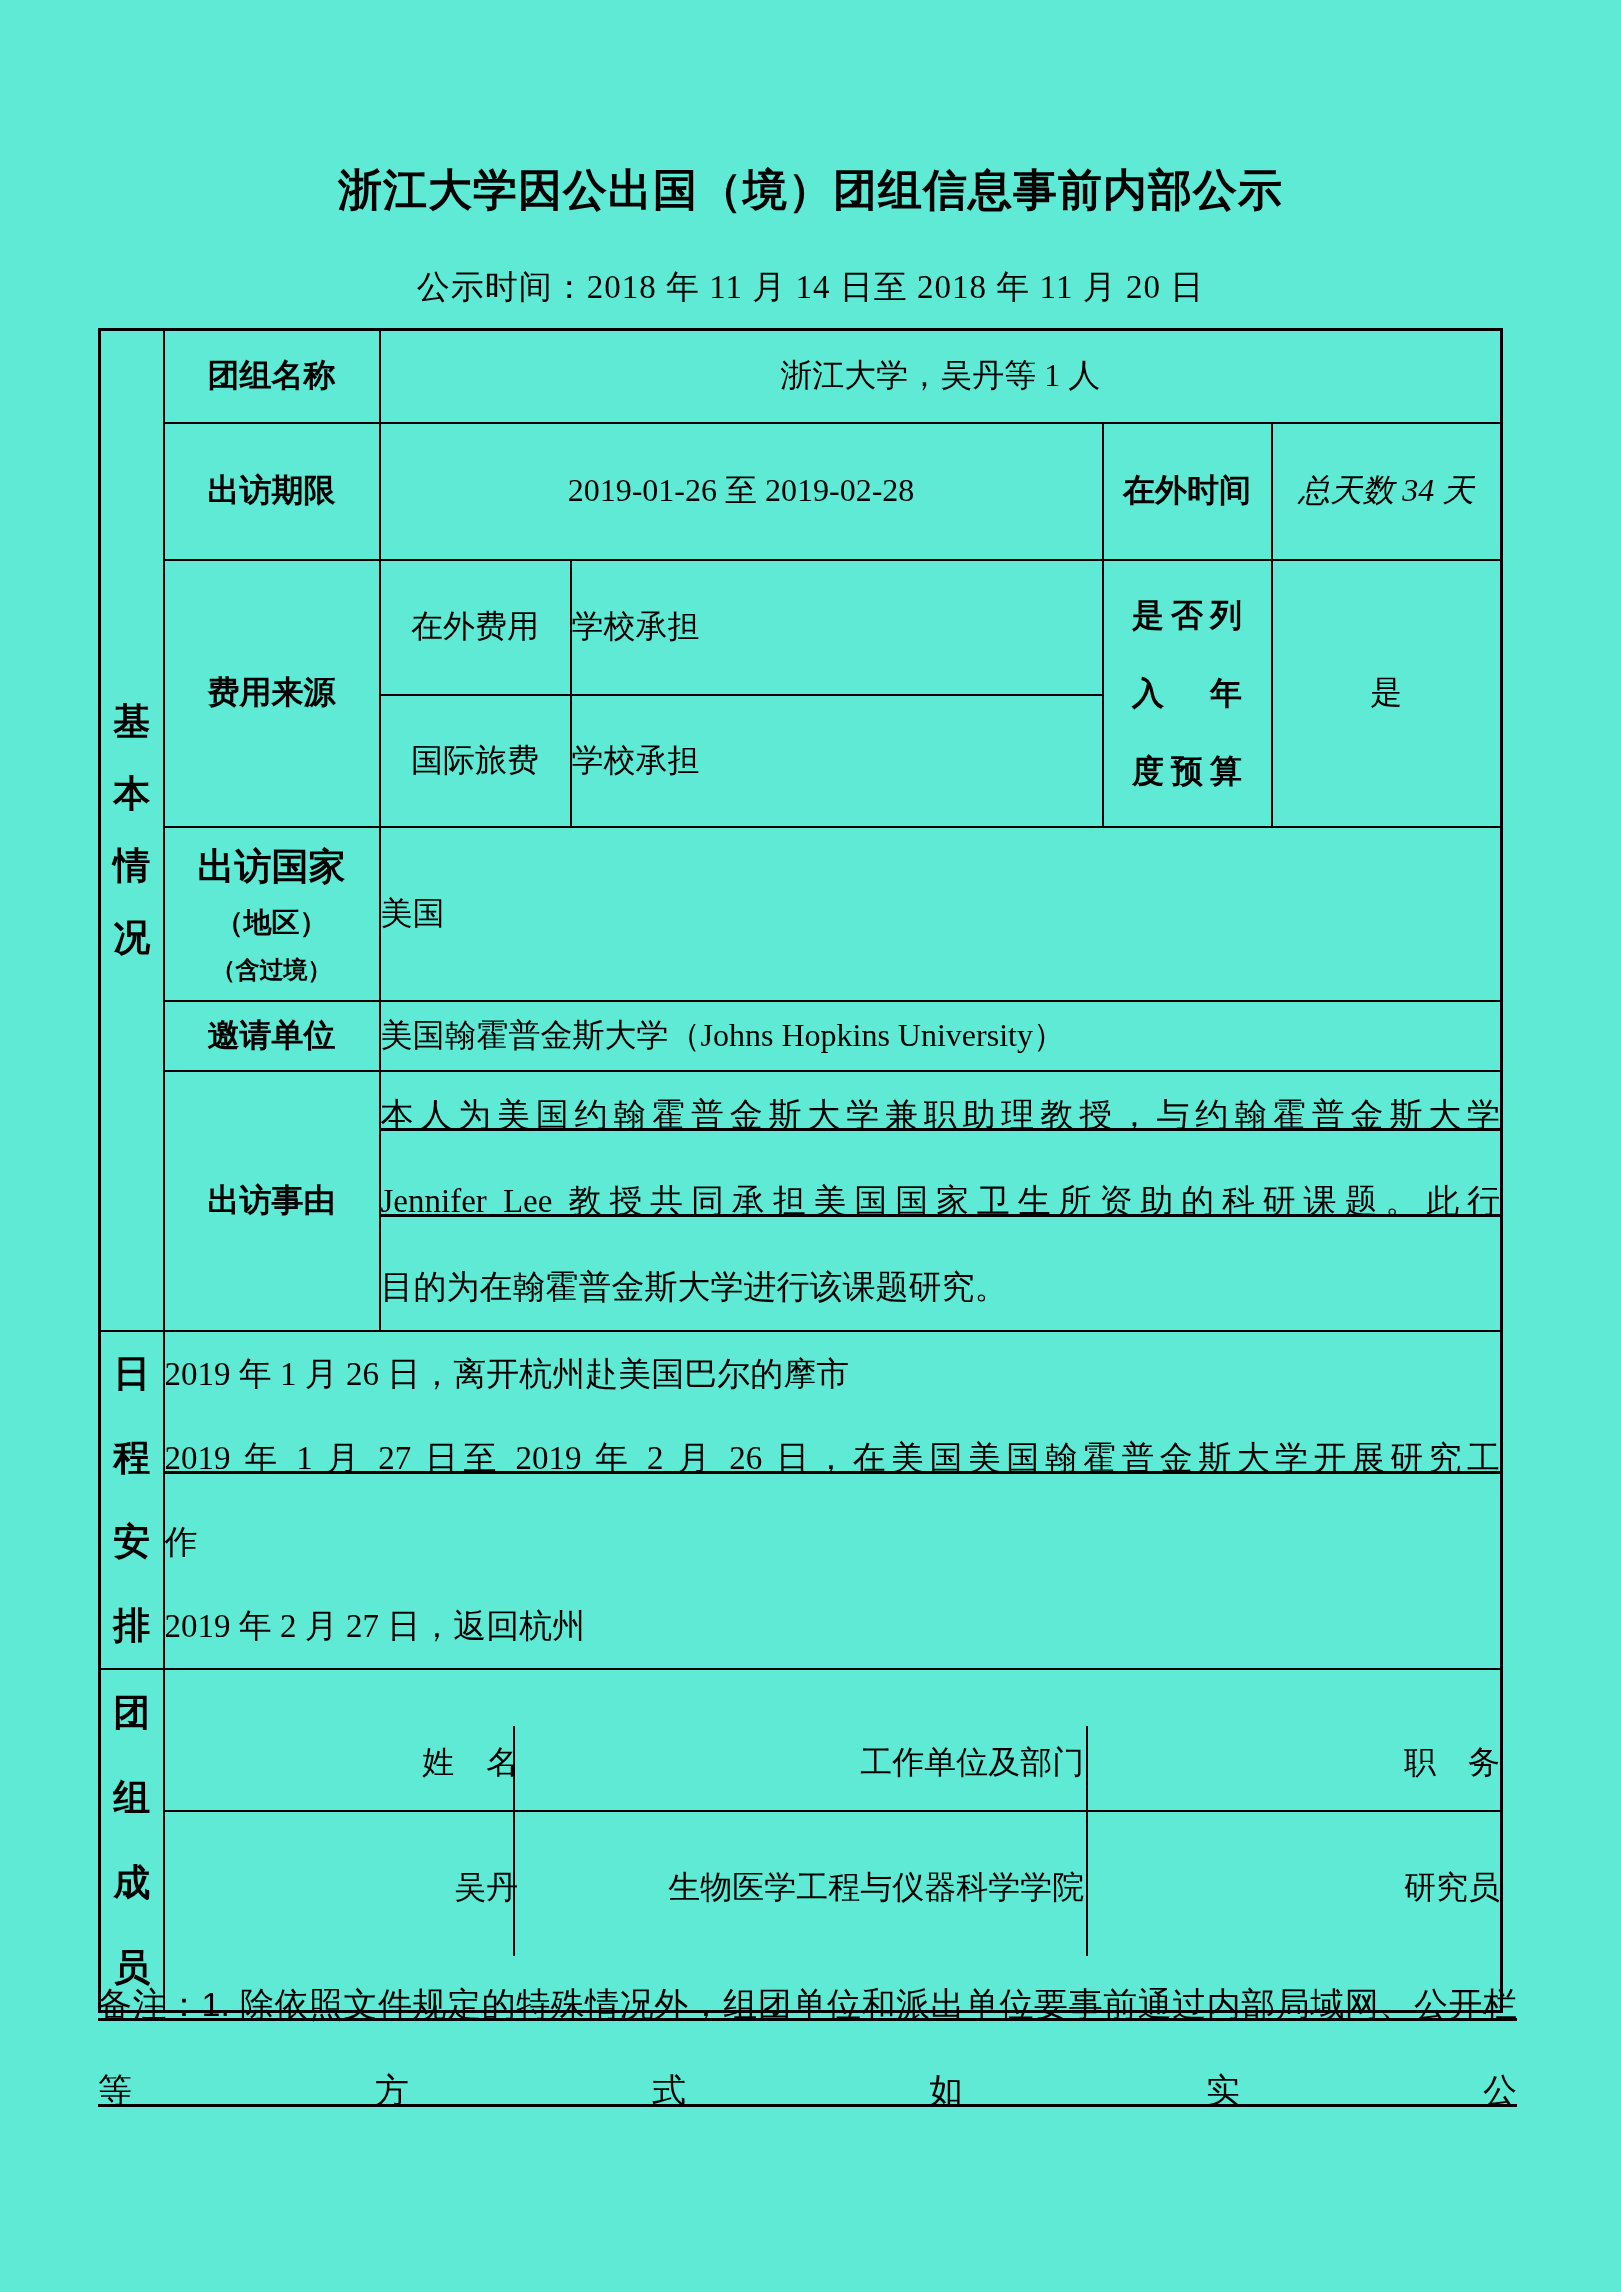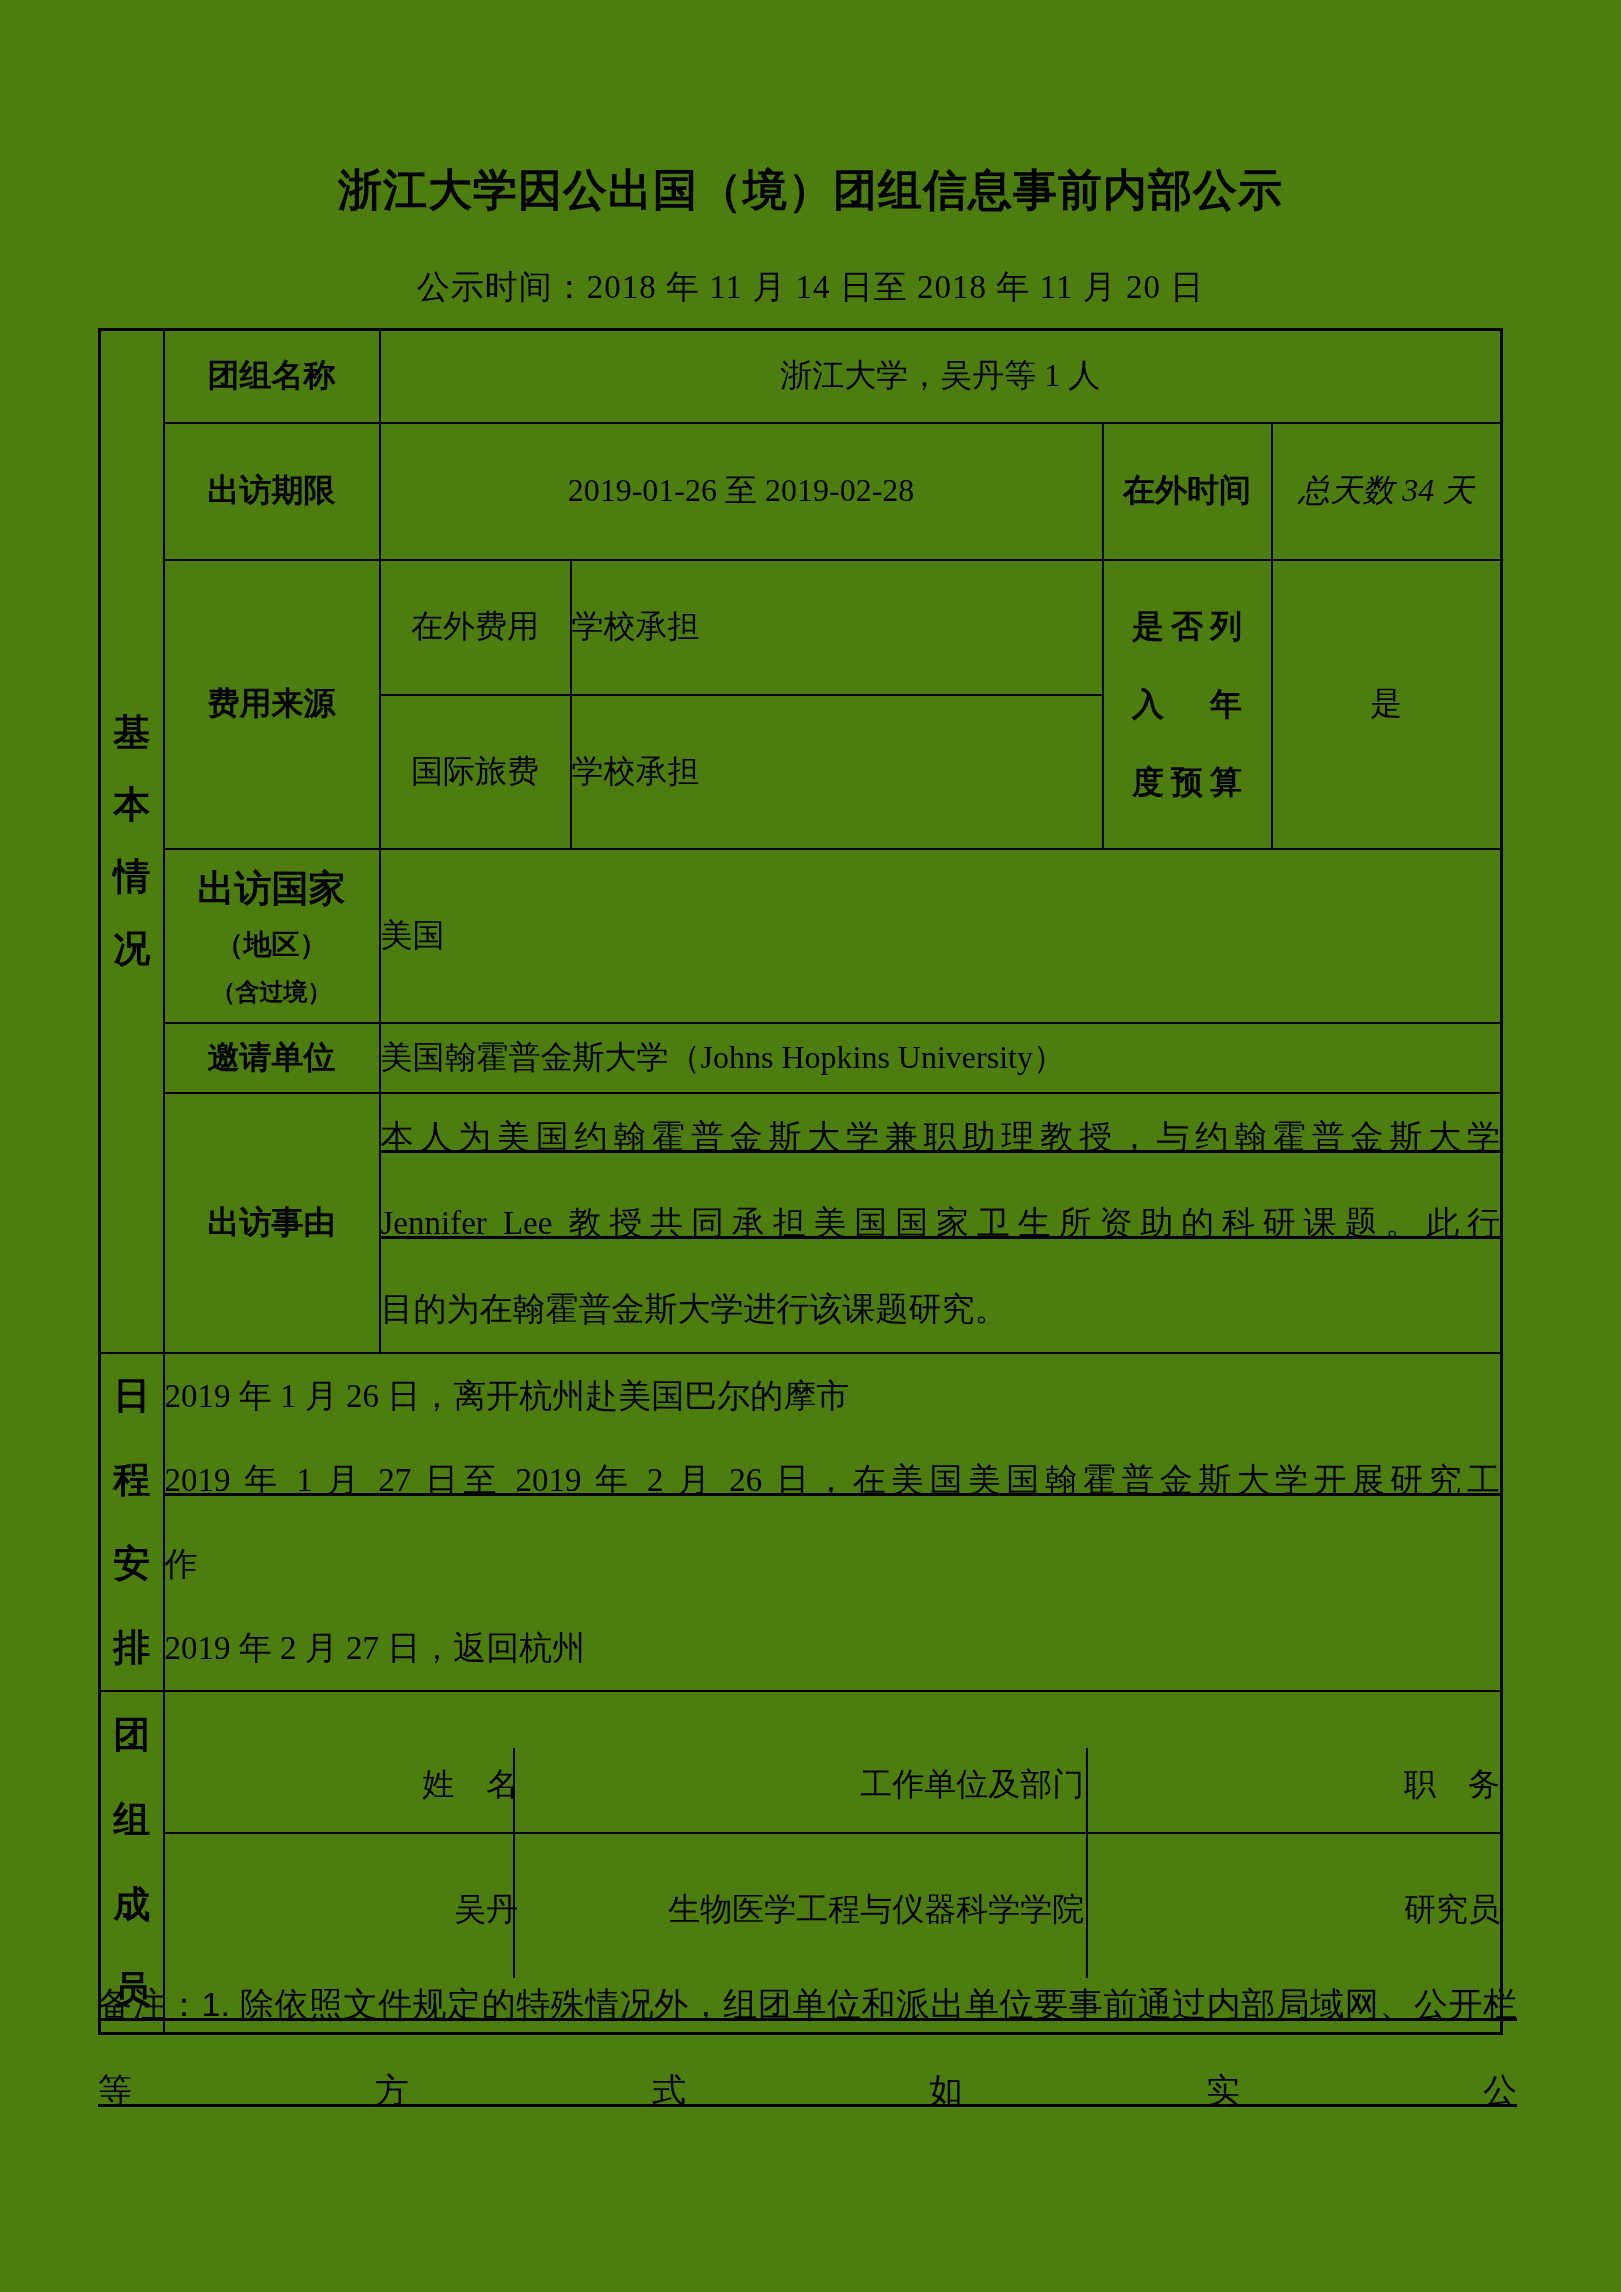--- a/index.html
+++ b/index.html
@@ -1,17 +1,17 @@
 <!DOCTYPE html>
 <html><head>
 <meta charset="utf-8">
 <style>
   html,body{margin:0;padding:0;background:#e8e8e8;}
   .page{
-    position:relative;width:1621px;height:2293px;background:#4d7c0f;
+    position:relative;width:1621px;height:2293px;background:#5eead4;
     color:#000;font-family:"Liberation Serif","DejaVu Serif",serif;
     overflow:hidden;margin:0 auto;
   }
   .doc-title{
     position:absolute;top:161px;left:0;width:100%;text-align:center;
     font-family:"Liberation Sans","DejaVu Sans",sans-serif;
     font-weight:bold;font-size:44px;letter-spacing:1px;
   }
   .doc-subtitle{
     position:absolute;top:265px;left:0;width:100%;text-align:center;
@@ -122,21 +122,21 @@
       <td rowspan="2" class="lab tb">费用来源</td>
       <td class="val center">在外费用</td>
       <td class="val padPay">学校承担</td>
       <td rowspan="2" class="tb">
         <div class="budget-line">是否列</div>
         <div class="budget-line">入年</div>
         <div class="budget-line">度预算</div>
       </td>
       <td rowspan="2" class="val center tb">是</td>
     </tr>
-    <tr style="height:154px">
+    <tr style="height:132px">
       <td class="val center tb">国际旅费</td>
       <td class="val padPay tb">学校承担</td>
     </tr>
 
     <tr style="height:174px">
       <td class="lab tb">
         <div class="country-l1">出访国家</div>
         <div class="country-l2">（地区）</div>
         <div class="country-l3">（含过境）</div>
       </td>

